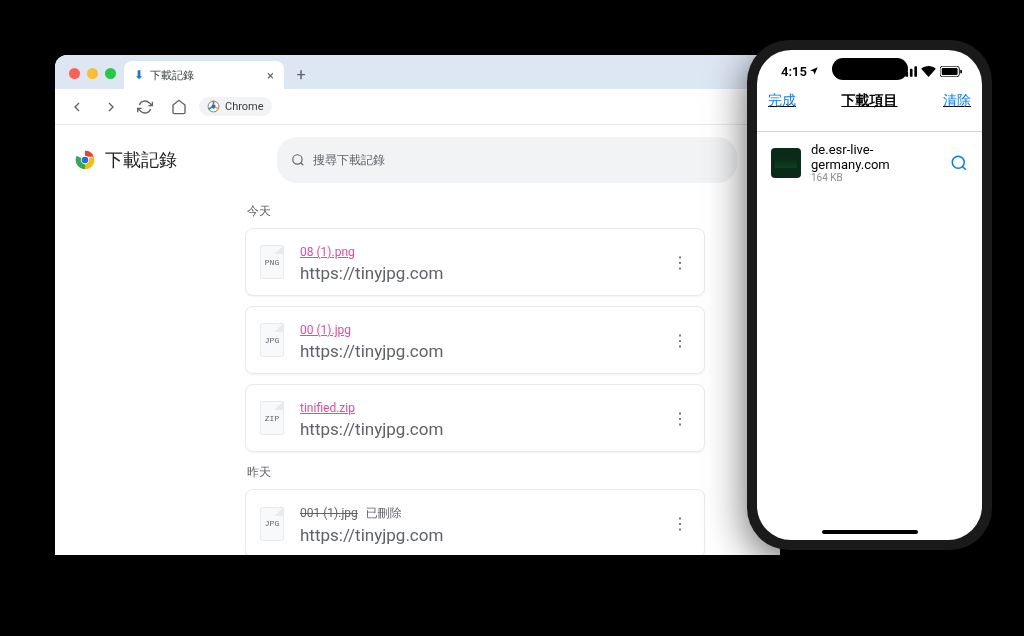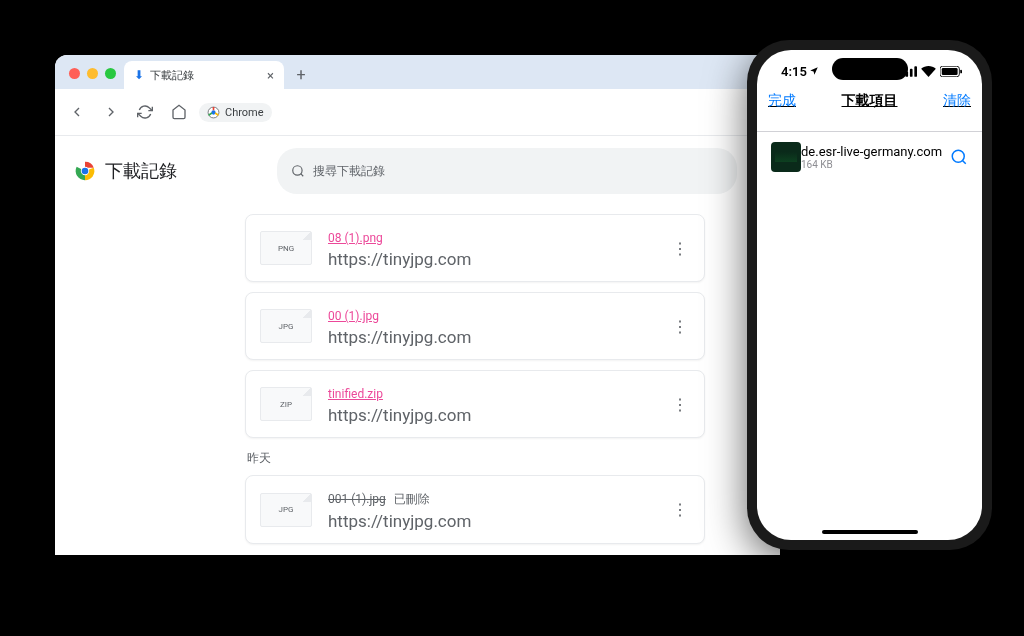--- a/index.html
+++ b/index.html
@@ -11,37 +11,37 @@
 .traffic-lights { display: flex; gap: 7px; padding: 0 8px 10px 6px; align-items: center; }
 .light { width: 11px; height: 11px; border-radius: 50%; }
 .light.red { background: #ff5f57; }
 .light.yellow { background: #febc2e; }
 .light.green { background: #28c840; }
 .tab { background: #fff; height: 28px; border-radius: 8px 8px 0 0; padding: 0 10px; display: flex; align-items: center; gap: 6px; font-size: 11px; color: #3c4043; min-width: 160px; }
 .tab-icon { color: #1a73e8; font-size: 12px; }
 .tab-close { margin-left: auto; font-size: 13px; color: #5f6368; cursor: pointer; }
 .new-tab { width: 26px; height: 26px; display: flex; align-items: center; justify-content: center; color: #5f6368; font-size: 16px; margin-left: 4px; margin-bottom: 2px; cursor: pointer; }
 
-.toolbar { background: #fff; height: 47px; display: flex; align-items: center; padding: 0 8px; gap: 6px; border-bottom: 1px solid #e8eaed; }
+.toolbar { background: #fff; height: 36px; display: flex; align-items: center; padding: 0 8px; gap: 6px; border-bottom: 1px solid #e8eaed; }
 .nav-btn { width: 28px; height: 28px; display: flex; align-items: center; justify-content: center; color: #5f6368; border-radius: 50%; cursor: pointer; }
 .nav-btn svg { width: 16px; height: 16px; }
 .chrome-pill { display: flex; align-items: center; gap: 5px; background: #f1f3f4; border-radius: 14px; padding: 3px 8px; font-size: 11px; color: #3c4043; }
 .chrome-pill svg { width: 13px; height: 13px; }
 .url-field { flex: 1; font-size: 12px; color: #5f6368; padding: 0 4px; }
 
 .content { height: calc(100% - 70px); overflow: hidden; background: #fff; padding: 12px 20px; }
 .header-row { display: flex; align-items: center; gap: 10px; margin-bottom: 6px; }
 .chrome-logo { width: 20px; height: 20px; }
 .page-title { font-size: 18px; font-weight: 500; color: #202124; }
 .search-box { margin-left: 90px; flex: 1; max-width: 460px; background: #f1f3f4; border-radius: 20px; height: 46px; display: flex; align-items: center; padding: 0 14px; gap: 8px; color: #5f6368; font-size: 12px; }
 
 .list-area { margin-left: 170px; max-width: 460px; margin-top: 20px; }
 .section-label { font-size: 12px; color: #5f6368; margin: 12px 0 8px 2px; }
 .dl-card { background: #fff; border: 1px solid #e8eaed; border-radius: 8px; padding: 12px 14px; margin-bottom: 10px; display: flex; align-items: center; gap: 16px; box-shadow: 0 1px 2px rgba(0,0,0,0.05); }
-.file-thumb { width: 52px; height: 34px; background: #f8f9fa; border: 1px solid #e8eaed; border-radius: 2px; display: flex; align-items: center; justify-content: center; font-size: 8px; color: #5f6368; position: relative; }
+.file-thumb { width: 24px; height: 34px; background: #f8f9fa; border: 1px solid #e8eaed; border-radius: 2px; display: flex; align-items: center; justify-content: center; font-size: 8px; color: #5f6368; position: relative; font-family: Liberation Mono, monospace; }
 .file-thumb::before { content: ""; position: absolute; top: 0; right: 0; width: 8px; height: 8px; background: linear-gradient(135deg, transparent 50%, #e8eaed 50%); }
 .dl-info { flex: 1; min-width: 0; }
 .dl-name { font-size: 12px; color: #ec4899; text-decoration: underline; cursor: pointer; }
 .dl-name.deleted { color: #5f6368; text-decoration: line-through; }
 .dl-deleted-label { font-size: 12px; color: #5f6368; margin-left: 8px; }
 .dl-source { font-size: 17px; color: #5f6368; margin-top: 3px; }
 .card-menu { width: 20px; color: #5f6368; text-align: center; font-size: 16px; cursor: pointer; }
 
 
 .phone { position: absolute; right: 32px; top: 40px; width: 245px; height: 510px; background: #1a1a1a; border-radius: 42px; padding: 10px; box-shadow: 0 10px 40px rgba(0,0,0,0.6); }
@@ -49,21 +49,21 @@
 .notch-island { position: absolute; top: 8px; left: 50%; transform: translateX(-50%); width: 76px; height: 22px; background: #000; border-radius: 14px; z-index: 10; }
 .status-bar { height: 42px; display: flex; align-items: center; justify-content: space-between; padding: 0 20px 0 24px; font-size: 13px; font-weight: 600; }
 .status-time { display:flex; align-items:center; gap:2px;}
 .status-icons { display: flex; gap: 4px; align-items: center; }
 .status-icons svg { height: 11px; }
 
 .phone-header { height: 40px; border-bottom: 0.5px solid #d1d1d6; display: flex; align-items: flex-start; justify-content: space-between; padding: 0 11px; font-size: 14px; text-decoration: underline; }
 .phone-header .link { color: #007aff; }
 .phone-header .title { font-weight: 600; font-size: 14px; }
 
-.phone-row { display: flex; align-items: center; padding: 10px 14px; }
+.phone-row { display: flex; align-items: center; padding: 10px 14px; gap: 10px; }
 .phone-thumb { width: 30px; height: 30px; background: #0a2a1a; border-radius: 4px; display:flex; align-items:center; justify-content:center; }
 .phone-thumb-inner { width: 22px; height: 10px; background: linear-gradient(#0a2a1a, #0d4020); }
 .phone-info { flex: 1; }
 .phone-file { font-size: 13px; color: #000; }
 .phone-size { font-size: 10px; color: #8e8e93; }
 .phone-search { color: #007aff; }
 
 .home-indicator { position: absolute; bottom: 6px; left: 50%; transform: translateX(-50%); width: 96px; height: 4px; background: #000; border-radius: 3px; }
 </style>
 </head>
@@ -132,20 +132,21 @@
       <div class="search-box">
         <svg width="14" height="14" viewBox="0 0 24 24" fill="none" stroke="currentColor" stroke-width="2">
             <circle cx="11" cy="11" r="8"></circle>
             <path d="M21 21l-4.35-4.35"></path>
           </svg>
         <span>搜尋下載記錄</span>
       </div>
     </div>
 
     <div class="list-area">
+      <div class="section-label">今天</div>
 
       <div class="dl-card">
         <div class="file-thumb">PNG</div>
         <div class="dl-info">
           <span class="dl-name">08 (1).png</span>
           <div class="dl-source">https://tinyjpg.com</div>
         </div>
         <div class="card-menu">⋮</div>
       </div>
 

